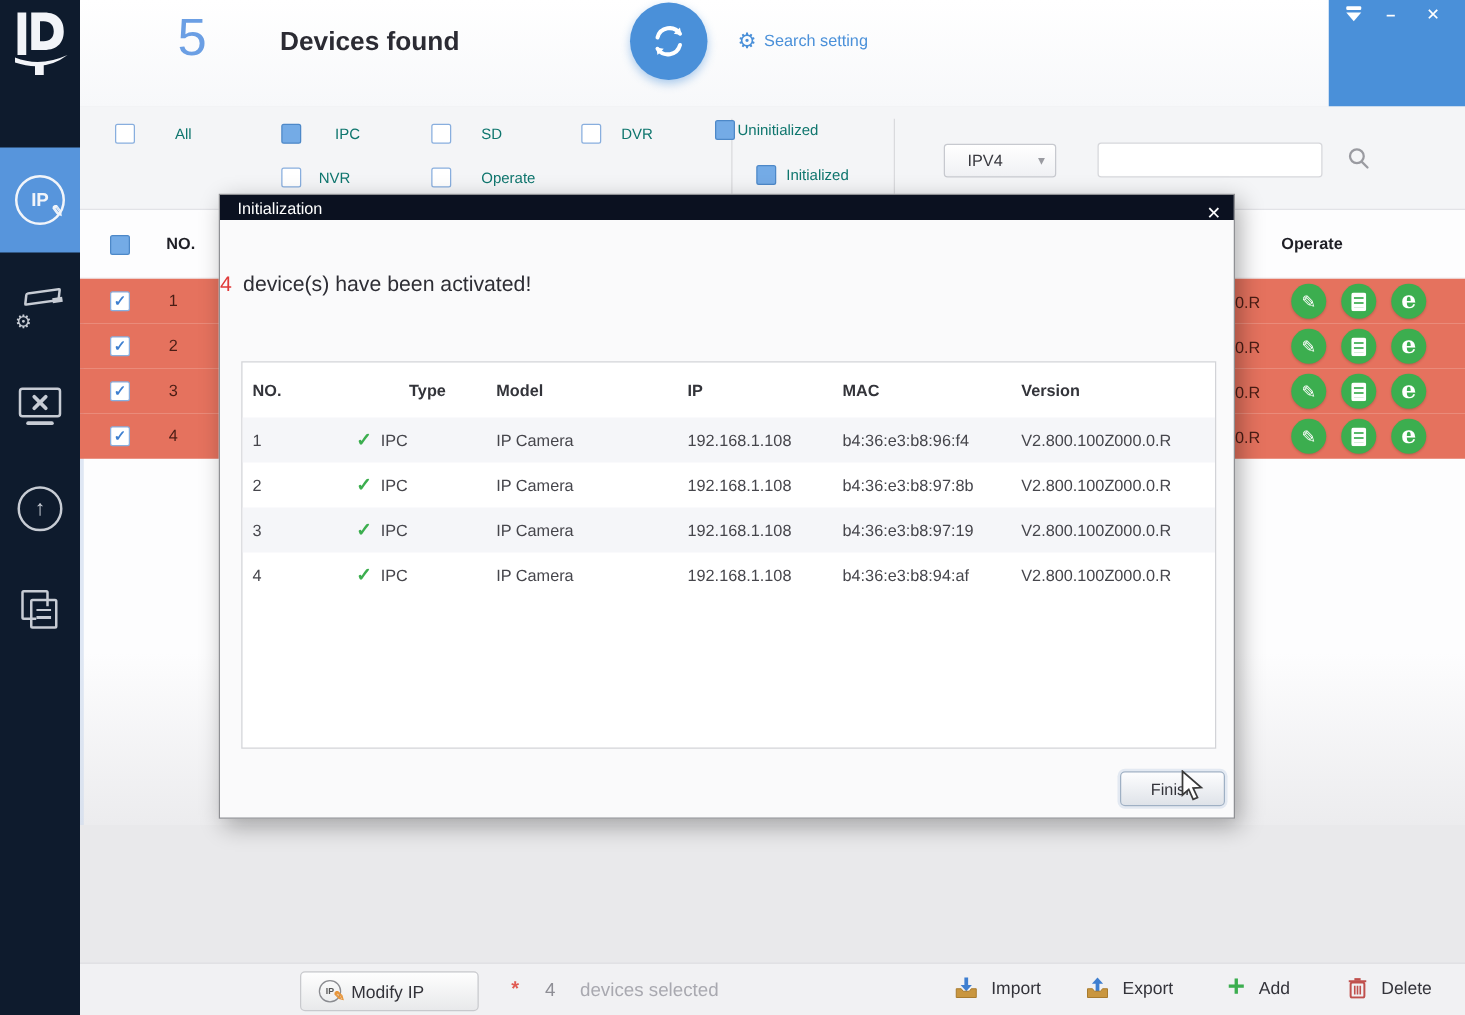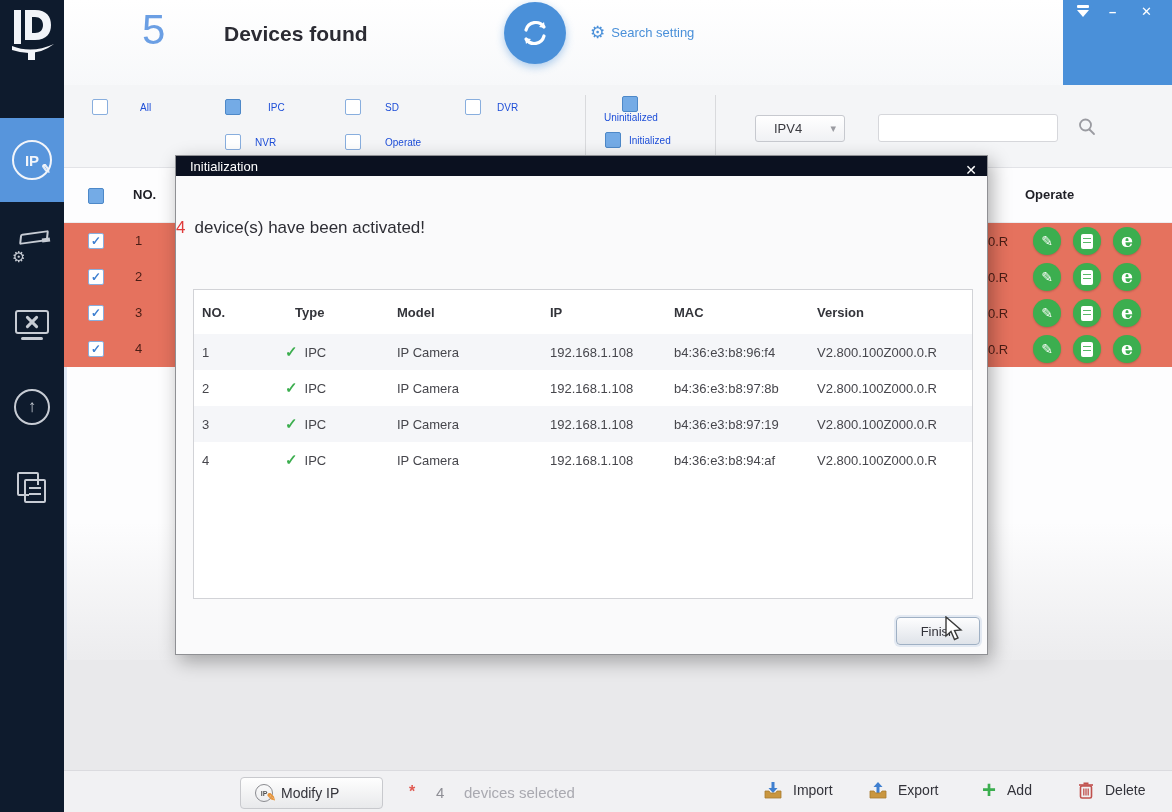--- a/index.html
+++ b/index.html
@@ -43,21 +43,21 @@
   .shield-ctl .bar { position:absolute; left:2px; top:1px; width:12px; height:3px; background:#fff; border-radius:1px; }
   .shield-ctl .tri { position:absolute; left:2px; top:6px; width:0; height:0; border-left:6px solid transparent; border-right:6px solid transparent; border-top:7px solid #fff; }
   .min-ctl { left:46px; top:2px; font-weight:bold; }
   .close-ctl { left:78px; top:3px; font-size:14px; }
 
   
   .filterbar { position:absolute; left:64px; top:85px; width:1108px; height:83px; background:#f4f5f7; border-bottom:1px solid #e2e3e7; }
   .f-item { position:absolute; display:flex; align-items:center; gap:0; }
   .cb { width:16px; height:16px; border:1px solid #88aede; background:#fff; border-radius:2px; display:inline-flex; align-items:center; justify-content:center; font-size:12px; color:#3d7fd0; font-weight:bold; line-height:1; }
   .cb.checked { background:#74abe6; border-color:#4d88c8; color:transparent; }
-  .f-label { font-size:10px; color:#1d4ed8; }
+  .f-label { font-size:12px; color:#0f766e; }
   .vdiv { position:absolute; width:1px; background:#d9dadd; top:10px; height:62px; }
   .ipver-select { position:absolute; left:691px; top:30px; width:90px; height:27px; background:linear-gradient(#ffffff,#f0f1f4); border:1px solid #c7c9cf; border-radius:3px; display:flex; align-items:center; justify-content:space-between; padding:0 8px 0 18px; font-size:13px; color:#3a3a40; }
   .ipver-select .arrow { color:#9a9ba1; font-size:11px; }
   .search-input { position:absolute; left:814px; top:29px; width:180px; height:28px; background:#fff; border:1px solid #d6d7db; border-radius:3px; padding:0 8px; font-size:13px; color:#333; outline:none; }
   .mag { position:absolute; left:1013px; top:32px; }
 
   
   .table-area { position:absolute; left:64px; top:168px; width:1108px; height:492px; background:linear-gradient(#fdfdfe 72%, #ececee); }
   .edge-strip { position:absolute; left:0; top:0; width:3px; height:100%; background:#cfdcee; opacity:.65; }
   .thead { position:absolute; left:0; top:0; width:100%; height:55px; background:#fdfdfe; border-bottom:1px solid #ededf0; }
@@ -94,21 +94,21 @@
   
   .modal { position:absolute; left:175px; top:155px; width:813px; height:500px; background:#fafafb; border:1px solid #8f9094; box-shadow:4px 6px 18px rgba(0,0,0,.32); z-index:10; }
   .mtitle { position:absolute; left:0; top:0; width:100%; height:20px; background:#0b1120; color:#fff; font-size:13px; display:flex; align-items:center; padding:0 14px; }
   .mclose { position:absolute; right:10px; top:6px; color:#fff; font-size:14px; cursor:default; }
   .mmsg { position:absolute; left:0; top:62px; width:100%; text-align:left; font-size:17px; color:#2e2e35; }
   .mmsg .red { color:#e03a3a; margin-right:9px; }
   .dtable { position:absolute; left:17px; top:133px; width:780px; height:310px; background:#fff; border:1px solid #d2d3d7; overflow:hidden; }
   .dhead, .drow { display:grid; grid-template-columns:83px 112px 153px 124px 143px 1fr; align-items:center; }
   .dhead { height:44px; font-size:13px; font-weight:bold; color:#33343a; }
   .dhead > span { padding-left:8px; }
-  .dhead > span.typecol { padding-left:18px; }
+  .dhead > span.typecol { padding-left:18px;text-align:center; }
   .drow { height:36px; font-size:13px; color:#46464c; }
   .drow.alt { background:#f5f6f9; }
   .drow > span { padding-left:8px; white-space:nowrap; }
   .typewrap { display:flex; align-items:center; gap:7px; }
   .greencheck { color:#3cae4f; font-size:15px; font-weight:bold; }
   .finish-btn { position:absolute; left:720px; top:461px; width:84px; height:28px; background:linear-gradient(#fdfdfe,#dfe3e9); border:1px solid #9fb0c4; border-radius:4px; font-size:13px; color:#33333a; display:flex; align-items:center; justify-content:center; box-shadow:0 0 0 2px rgba(160,185,215,.25); }
 
   .cursor { position:absolute; left:944px; top:616px; z-index:20; }
 </style>
 </head>
@@ -201,21 +201,21 @@
     </div>
     <div class="f-item" style="left:161px;top:49px;">
       <span class="cb"></span>
       <span class="f-label" style="margin-left:14px;">NVR</span>
     </div>
     <div class="f-item" style="left:281px;top:49px;">
       <span class="cb"></span>
       <span class="f-label" style="margin-left:24px;">Operate</span>
     </div>
     <span class="vdiv" style="left:521px;"></span>
-    <div class="f-item" style="left:538px;top:11px;flex-direction:column;">
+    <div class="f-item" style="left:508px;top:11px;">
       <span class="cb checked"></span>
       <span class="f-label" style="margin-left:2px;">Uninitialized</span>
     </div>
     <div class="f-item" style="left:541px;top:47px;">
       <span class="cb checked"></span>
       <span class="f-label" style="margin-left:8px;">Initialized</span>
     </div>
     <span class="vdiv" style="left:651px;"></span>
     <div class="ipver-select">
       <span>IPV4</span>

